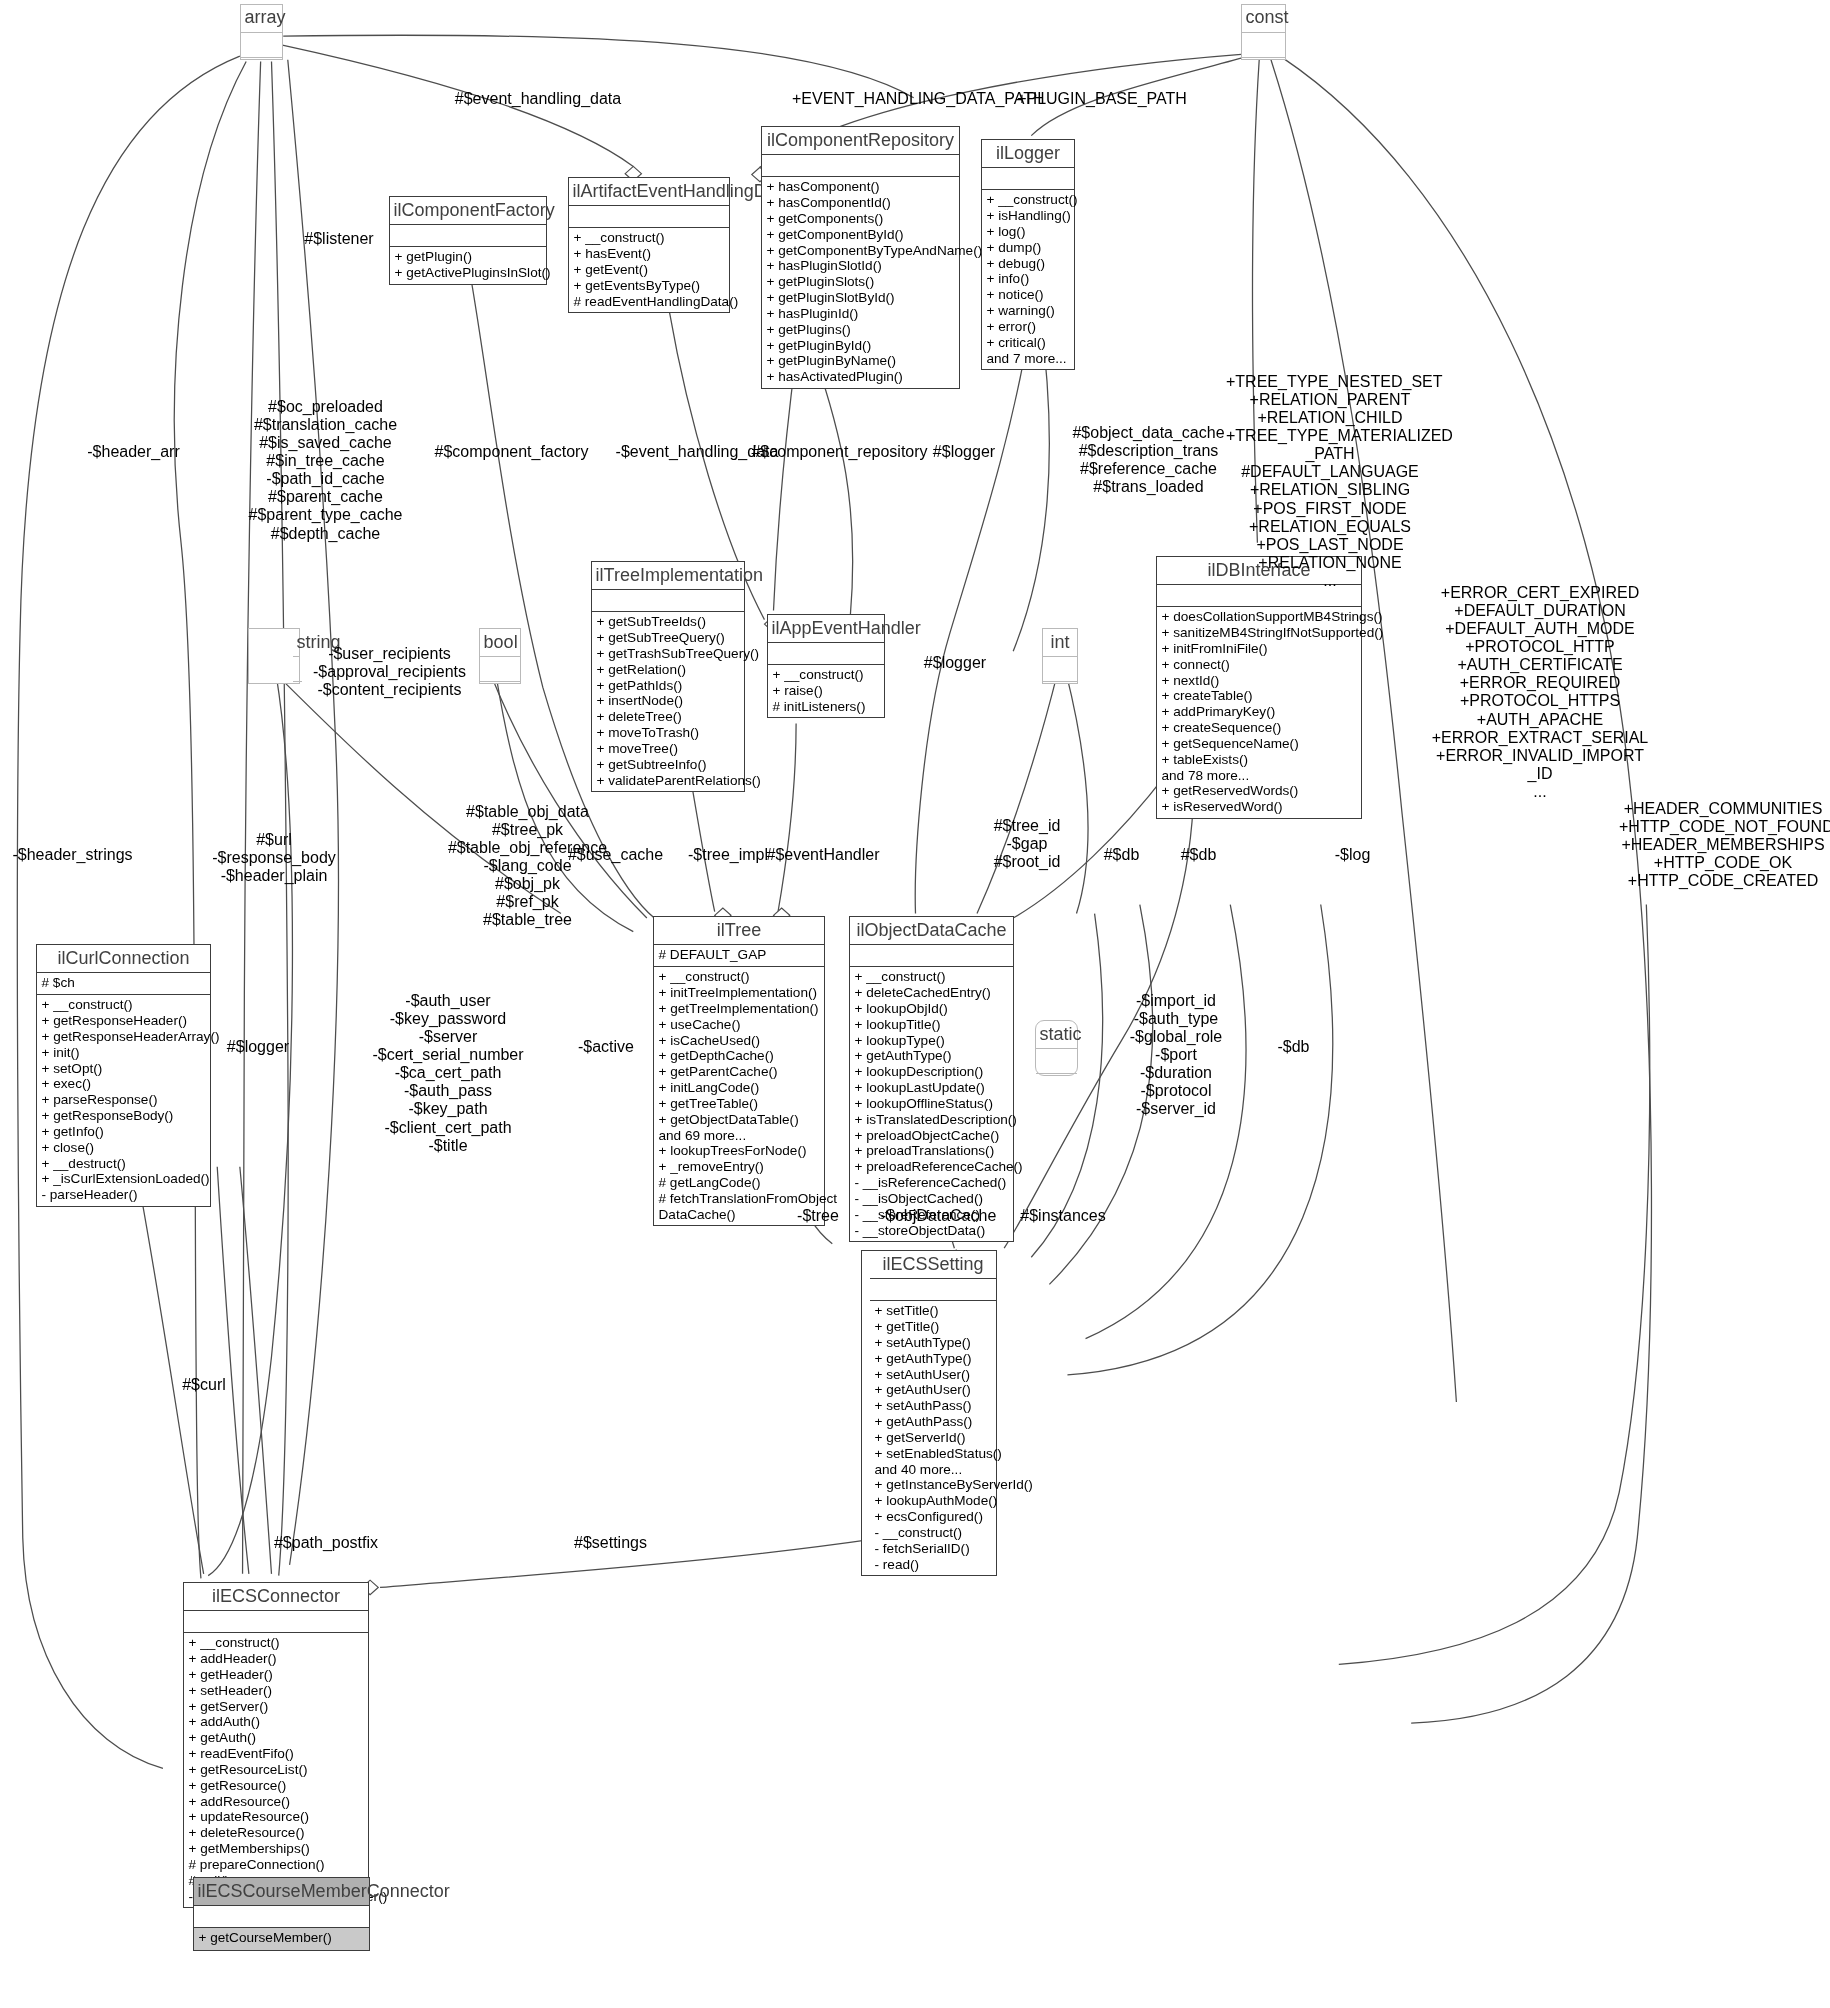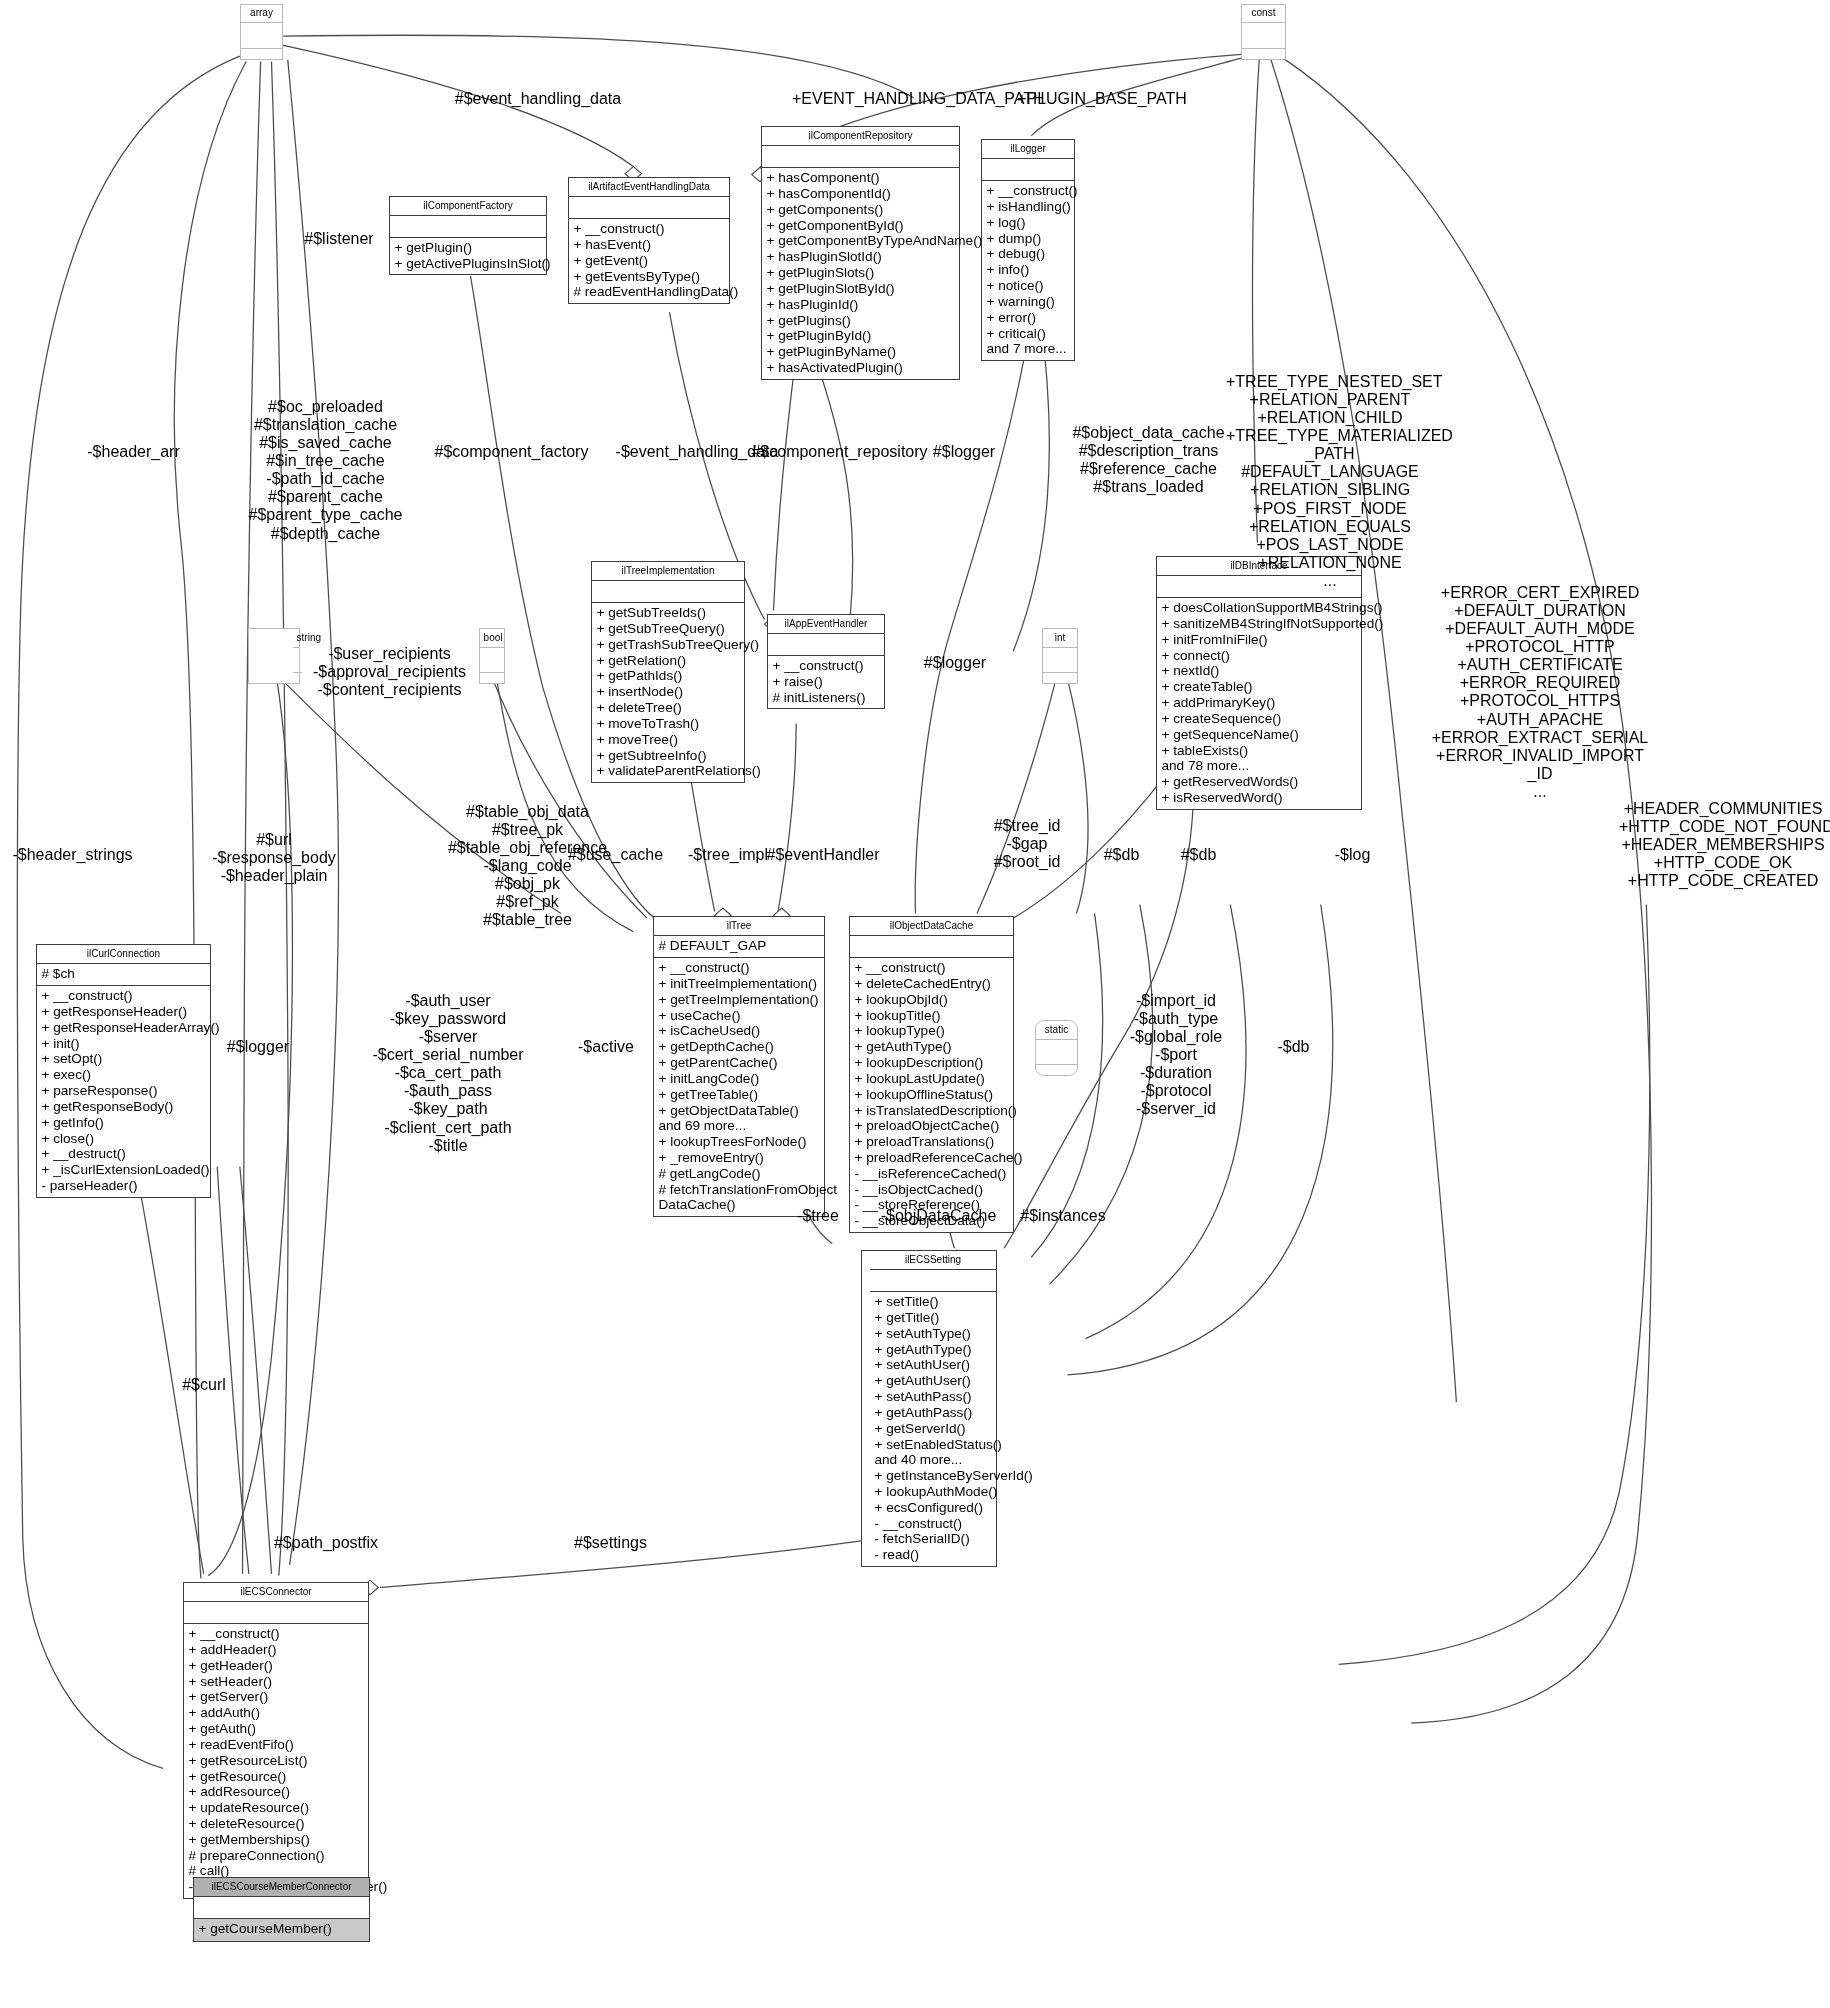--- a/index.html
+++ b/index.html
@@ -47,22 +47,22 @@
     border: 1.2px solid #b9b9b9;
   }
   .node.highlight .n-title {
     background: #b0b0b0;
   }
   .node.highlight .n-ops {
     background: #c9c9c9;
   }
   .n-title {
     text-align: center;
-    font-size: 10px;
-    color: #000000;
+    font-size: 18px;
+    color: #404040;
     padding: 2.7px 3.6px 3.6px 3.6px;
     line-height: 1.15;
     border-bottom: 1.2px solid #3c3c3c;
     white-space: nowrap;
   }
   .node.plain .n-title { border-bottom: 1.2px solid #b9b9b9; }
   .n-attrs {
     font-size: 13.6px;
     color: #000;
     padding: 1.8px 4.5px 2.7px 4.5px;
@@ -263,21 +263,21 @@
       <div># initListeners()</div>
     </div>
   </div>
 
   <div class="node plain" style="left:248px; top:628px; width:52px; height:56px;padding-left:44px;">
     <div class="n-title">string</div>
     <div class="n-attrs"></div>
     <div class="n-ops"></div>
   </div>
 
-  <div class="node plain" style="left:479px; top:628px; width:26px; height:56px;">
+  <div class="node plain" style="left:479px; top:628px; width:42px; height:56px;">
     <div class="n-title">bool</div>
     <div class="n-attrs"></div>
     <div class="n-ops"></div>
   </div>
 
   <div class="node plain" style="left:1042px; top:628px; width:36px; height:56px;">
     <div class="n-title">int</div>
     <div class="n-attrs"></div>
     <div class="n-ops"></div>
   </div>

